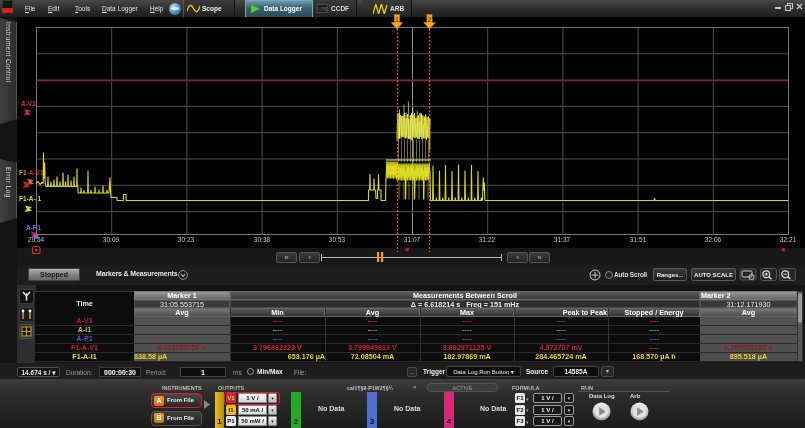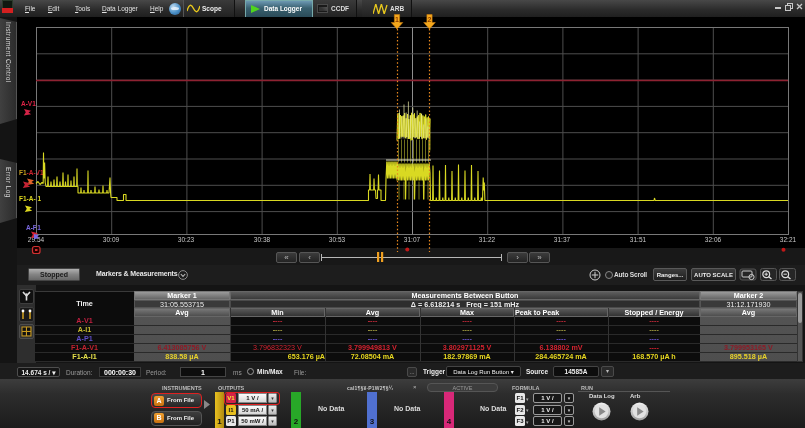--- a/index.html
+++ b/index.html
@@ -117,31 +117,31 @@
     <rect x="0.5" y="0.5" width="10" height="10" fill="#c89a20"></rect>
     <rect x="1.5" y="1.5" width="3.4" height="3.4" fill="#111"></rect>
     <rect x="6" y="1.5" width="3.4" height="3.4" fill="#111"></rect>
     <rect x="1.5" y="6" width="3.4" height="3.4" fill="#111"></rect>
     <rect x="6" y="6" width="3.4" height="3.4" fill="#111"></rect>
   </svg>
 <div style="position:absolute;left:35px;top:291px;width:762px;height:70.6px;background:#0c0c0c;border-top:1px solid #3a3a3a"></div>
 <div style="position:absolute;left:134px;top:291px;width:96px;height:70.6px;background:linear-gradient(#6e6e6e,#555 20%,#4e4e4e)"></div>
 <div style="position:absolute;left:700px;top:291px;width:97px;height:70.6px;background:linear-gradient(#6e6e6e,#555 20%,#4e4e4e)"></div>
 <div style="position:absolute;left:134px;top:291px;width:96px;height:8.7px;background:linear-gradient(#9a9a9a,#666);border:1px solid #777;font-size:7.2px;font-weight:bold;color:#fff;text-align:center;line-height:8.7px">Marker 1</div>
-<div style="position:absolute;left:230px;top:291px;width:470px;height:8.7px;background:linear-gradient(#5e5e5e,#3a3a3a);border:1px solid #666;font-size:7.2px;font-weight:bold;color:#fff;text-align:center;line-height:8.7px">Measurements Between Button</div>
-<div style="position:absolute;left:700px;top:291px;width:97px;height:8.7px;background:linear-gradient(#9a9a9a,#666);border:1px solid #777;font-size:7.2px;font-weight:bold;color:#fff;text-align:center;line-height:8.7px">Marker 2</div>
+<div style="position:absolute;left:230px;top:291px;width:470px;height:8.7px;background:linear-gradient(#5e5e5e,#3a3a3a);border:1px solid #666;font-size:7.2px;font-weight:bold;color:#fff;text-align:center;line-height:8.7px">Measurements Between Scroll</div>
+<div style="position:absolute;left:700px;top:291px;width:97px;height:8.7px;background:linear-gradient(#9a9a9a,#666);border:1px solid #777;font-size:7.2px;font-weight:bold;color:#fff;text-align:left;line-height:8.7px">Marker 2</div>
 <div style="position:absolute;left:35px;top:299.7px;width:99px;height:8.7px;font-size:7.2px;font-weight:bold;color:#eee;text-align:center;line-height:8.7px">Time</div>
 <div style="position:absolute;left:134px;top:299.7px;width:96px;height:8.7px;background:#3a3a3a;border:1px solid #555;font-size:7.2px;color:#eee;text-align:center;line-height:8.7px">31:05.553715</div>
 <div style="position:absolute;left:230px;top:299.7px;width:470px;height:8.7px;background:#2e2e2e;border:1px solid #4a4a4a;font-size:7.2px;font-weight:bold;color:#eee;text-align:center;line-height:8.7px">Δ = 6.618214 s&nbsp;&nbsp;&nbsp;Freq = 151 mHz</div>
 <div style="position:absolute;left:700px;top:299.7px;width:97px;height:8.7px;background:#3a3a3a;border:1px solid #555;font-size:7.2px;color:#eee;text-align:center;line-height:8.7px">31:12.171930</div>
 <div style="position:absolute;left:134px;top:308.4px;width:96px;height:8.7px;background:linear-gradient(#777,#4e4e4e);border:1px solid #666;font-size:7.2px;font-weight:bold;color:#fff;text-align:center;line-height:8.7px">Avg</div>
 <div style="position:absolute;left:230px;top:308.4px;width:95px;height:8.7px;background:linear-gradient(#585858,#333);border:1px solid #666;font-size:7.2px;font-weight:bold;color:#fff;text-align:center;line-height:8.7px">Min</div>
 <div style="position:absolute;left:325px;top:308.4px;width:95px;height:8.7px;background:linear-gradient(#585858,#333);border:1px solid #666;font-size:7.2px;font-weight:bold;color:#fff;text-align:center;line-height:8.7px">Avg</div>
 <div style="position:absolute;left:420px;top:308.4px;width:94px;height:8.7px;background:linear-gradient(#585858,#333);border:1px solid #666;font-size:7.2px;font-weight:bold;color:#fff;text-align:center;line-height:8.7px">Max</div>
-<div style="position:absolute;left:514px;top:308.4px;width:94px;height:8.7px;background:linear-gradient(#585858,#333);border:1px solid #666;font-size:7.2px;font-weight:bold;color:#fff;text-align:left;line-height:8.7px">Peak to Peak</div>
+<div style="position:absolute;left:514px;top:308.4px;width:94px;height:8.7px;background:linear-gradient(#585858,#333);border:1px solid #666;font-size:7.2px;font-weight:bold;color:#fff;text-align:right;line-height:8.7px">Peak to Peak</div>
 <div style="position:absolute;left:608px;top:308.4px;width:92px;height:8.7px;background:linear-gradient(#585858,#333);border:1px solid #666;font-size:7.2px;font-weight:bold;color:#fff;text-align:center;line-height:8.7px">Stopped / Energy</div>
 <div style="position:absolute;left:700px;top:308.4px;width:97px;height:8.7px;background:linear-gradient(#777,#4e4e4e);border:1px solid #666;font-size:7.2px;font-weight:bold;color:#fff;text-align:center;line-height:8.7px">Avg</div>
 <div style="position:absolute;left:35px;top:317.1px;width:762px;height:8.9px;border-bottom:1px solid #2a2a2a"></div>
 <div style="position:absolute;left:35px;top:317.1px;width:99px;height:8.9px;font-size:7.2px;font-weight:bold;color:#bf2040;text-align:center;line-height:8.9px">A-V1</div>
 <div style="position:absolute;left:230px;top:317.1px;width:95px;height:8.9px;font-size:7.2px;font-weight:bold;color:#c22a3a;text-align:center;line-height:8.9px">----</div>
 <div style="position:absolute;left:325px;top:317.1px;width:95px;height:8.9px;font-size:7.2px;font-weight:bold;color:#c22a3a;text-align:center;line-height:8.9px">----</div>
 <div style="position:absolute;left:420px;top:317.1px;width:94px;height:8.9px;font-size:7.2px;font-weight:bold;color:#c22a3a;text-align:center;line-height:8.9px">----</div>
 <div style="position:absolute;left:514px;top:317.1px;width:94px;height:8.9px;font-size:7.2px;font-weight:bold;color:#c22a3a;text-align:center;line-height:8.9px">----</div>
 <div style="position:absolute;left:608px;top:317.1px;width:92px;height:8.9px;font-size:7.2px;font-weight:bold;color:#c22a3a;text-align:center;line-height:8.9px">----</div>
 <div style="position:absolute;left:35px;top:326.0px;width:762px;height:8.9px;border-bottom:1px solid #2a2a2a"></div>
@@ -154,29 +154,29 @@
 <div style="position:absolute;left:35px;top:334.9px;width:762px;height:8.9px;border-bottom:1px solid #2a2a2a"></div>
 <div style="position:absolute;left:35px;top:334.9px;width:99px;height:8.9px;font-size:7.2px;font-weight:bold;color:#5f50c8;text-align:center;line-height:8.9px">A-P1</div>
 <div style="position:absolute;left:230px;top:334.9px;width:95px;height:8.9px;font-size:7.2px;font-weight:bold;color:#6655cc;text-align:center;line-height:8.9px">----</div>
 <div style="position:absolute;left:325px;top:334.9px;width:95px;height:8.9px;font-size:7.2px;font-weight:bold;color:#6655cc;text-align:center;line-height:8.9px">----</div>
 <div style="position:absolute;left:420px;top:334.9px;width:94px;height:8.9px;font-size:7.2px;font-weight:bold;color:#6655cc;text-align:center;line-height:8.9px">----</div>
 <div style="position:absolute;left:514px;top:334.9px;width:94px;height:8.9px;font-size:7.2px;font-weight:bold;color:#6655cc;text-align:center;line-height:8.9px">----</div>
 <div style="position:absolute;left:608px;top:334.9px;width:92px;height:8.9px;font-size:7.2px;font-weight:bold;color:#6655cc;text-align:center;line-height:8.9px">----</div>
 <div style="position:absolute;left:35px;top:343.8px;width:762px;height:8.9px;border-bottom:1px solid #2a2a2a"></div>
 <div style="position:absolute;left:35px;top:343.8px;width:99px;height:8.9px;font-size:7.2px;font-weight:bold;color:#c42330;text-align:center;line-height:8.9px">F1-A-V1</div>
 <div style="position:absolute;left:134px;top:343.8px;width:96px;height:8.9px;font-size:7.2px;font-weight:bold;color:#8e1a26;text-align:center;line-height:8.9px">6.413085756 V</div>
-<div style="position:absolute;left:230px;top:343.8px;width:95px;height:8.9px;font-size:7.2px;font-weight:normal;color:#d42330;text-align:center;line-height:8.9px">3.796832323 V</div>
+<div style="position:absolute;left:230px;top:343.8px;width:95px;height:8.9px;font-size:7.2px;font-weight:bold;color:#d42330;text-align:center;line-height:8.9px">3.796832323 V</div>
 <div style="position:absolute;left:325px;top:343.8px;width:95px;height:8.9px;font-size:7.2px;font-weight:bold;color:#d42330;text-align:center;line-height:8.9px">3.799949813 V</div>
 <div style="position:absolute;left:420px;top:343.8px;width:94px;height:8.9px;font-size:7.2px;font-weight:bold;color:#d42330;text-align:center;line-height:8.9px">3.802971125 V</div>
-<div style="position:absolute;left:514px;top:343.8px;width:94px;height:8.9px;font-size:7.2px;font-weight:bold;color:#d42330;text-align:center;line-height:8.9px">6.138802 mV</div>
+<div style="position:absolute;left:514px;top:343.8px;width:94px;height:8.9px;font-size:7.2px;font-weight:bold;color:#d42330;text-align:center;line-height:8.9px">4.872707 mV</div>
 <div style="position:absolute;left:608px;top:343.8px;width:92px;height:8.9px;font-size:7.2px;font-weight:bold;color:#d42330;text-align:center;line-height:8.9px">----</div>
 <div style="position:absolute;left:700px;top:343.8px;width:97px;height:8.9px;font-size:7.2px;font-weight:bold;color:#8e1a26;text-align:center;line-height:8.9px">3.799953165 V</div>
 <div style="position:absolute;left:35px;top:352.7px;width:762px;height:8.9px;border-bottom:1px solid #2a2a2a"></div>
 <div style="position:absolute;left:35px;top:352.7px;width:99px;height:8.9px;font-size:7.2px;font-weight:bold;color:#e5e04a;text-align:center;line-height:8.9px">F1-A-I1</div>
-<div style="position:absolute;left:134px;top:352.7px;width:96px;height:8.9px;font-size:7.2px;font-weight:bold;color:#e8d22a;text-align:center;line-height:8.9px">838.58 µA</div>
+<div style="position:absolute;left:134px;top:352.7px;width:96px;height:8.9px;font-size:7.2px;font-weight:bold;color:#e8d22a;line-height:8.9px">838.58 µA</div>
 <div style="position:absolute;left:230px;top:352.7px;width:95px;height:8.9px;font-size:7.2px;font-weight:bold;color:#e8d820;text-align:right;line-height:8.9px">653.176 µA</div>
 <div style="position:absolute;left:325px;top:352.7px;width:95px;height:8.9px;font-size:7.2px;font-weight:bold;color:#e8d820;text-align:center;line-height:8.9px">72.08504 mA</div>
 <div style="position:absolute;left:420px;top:352.7px;width:94px;height:8.9px;font-size:7.2px;font-weight:bold;color:#e8d820;text-align:center;line-height:8.9px">182.97869 mA</div>
 <div style="position:absolute;left:514px;top:352.7px;width:94px;height:8.9px;font-size:7.2px;font-weight:bold;color:#e8d820;text-align:center;line-height:8.9px">284.465724 mA</div>
 <div style="position:absolute;left:608px;top:352.7px;width:92px;height:8.9px;font-size:7.2px;font-weight:bold;color:#e8d820;text-align:center;line-height:8.9px">168.570 µA h</div>
 <div style="position:absolute;left:700px;top:352.7px;width:97px;height:8.9px;font-size:7.2px;font-weight:bold;color:#e8d22a;text-align:center;line-height:8.9px">895.518 µA</div>
 <div style="position:absolute;left:230px;top:308.4px;width:1px;height:52.599999999999994px;background:#333"></div>
 <div style="position:absolute;left:325px;top:308.4px;width:1px;height:52.599999999999994px;background:#333"></div>
 <div style="position:absolute;left:420px;top:308.4px;width:1px;height:52.599999999999994px;background:#333"></div>
 <div style="position:absolute;left:514px;top:308.4px;width:1px;height:52.599999999999994px;background:#333"></div>

